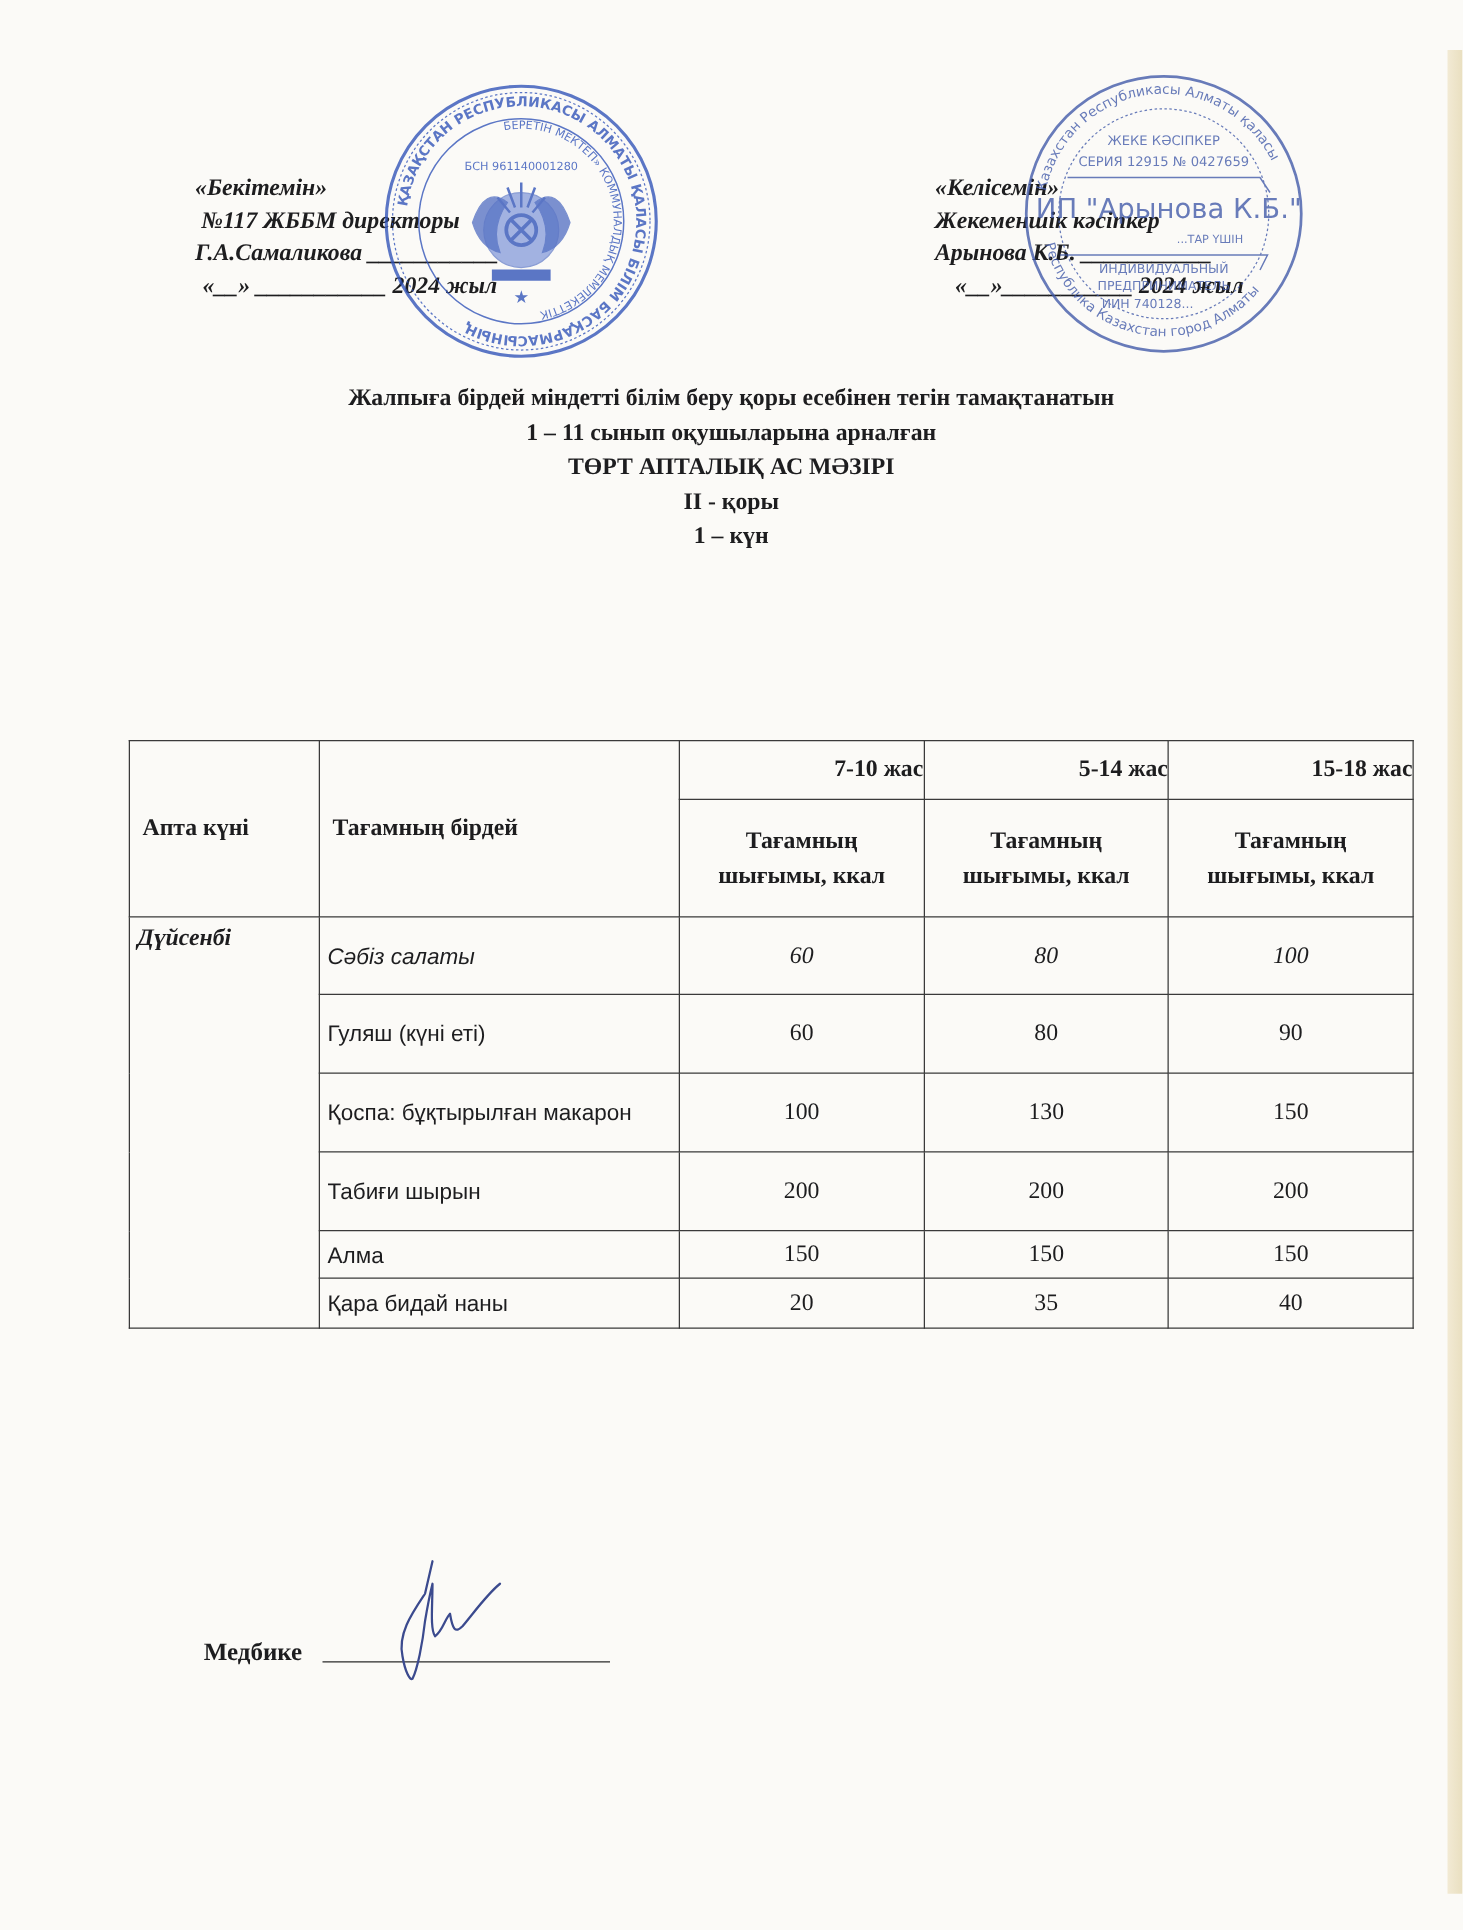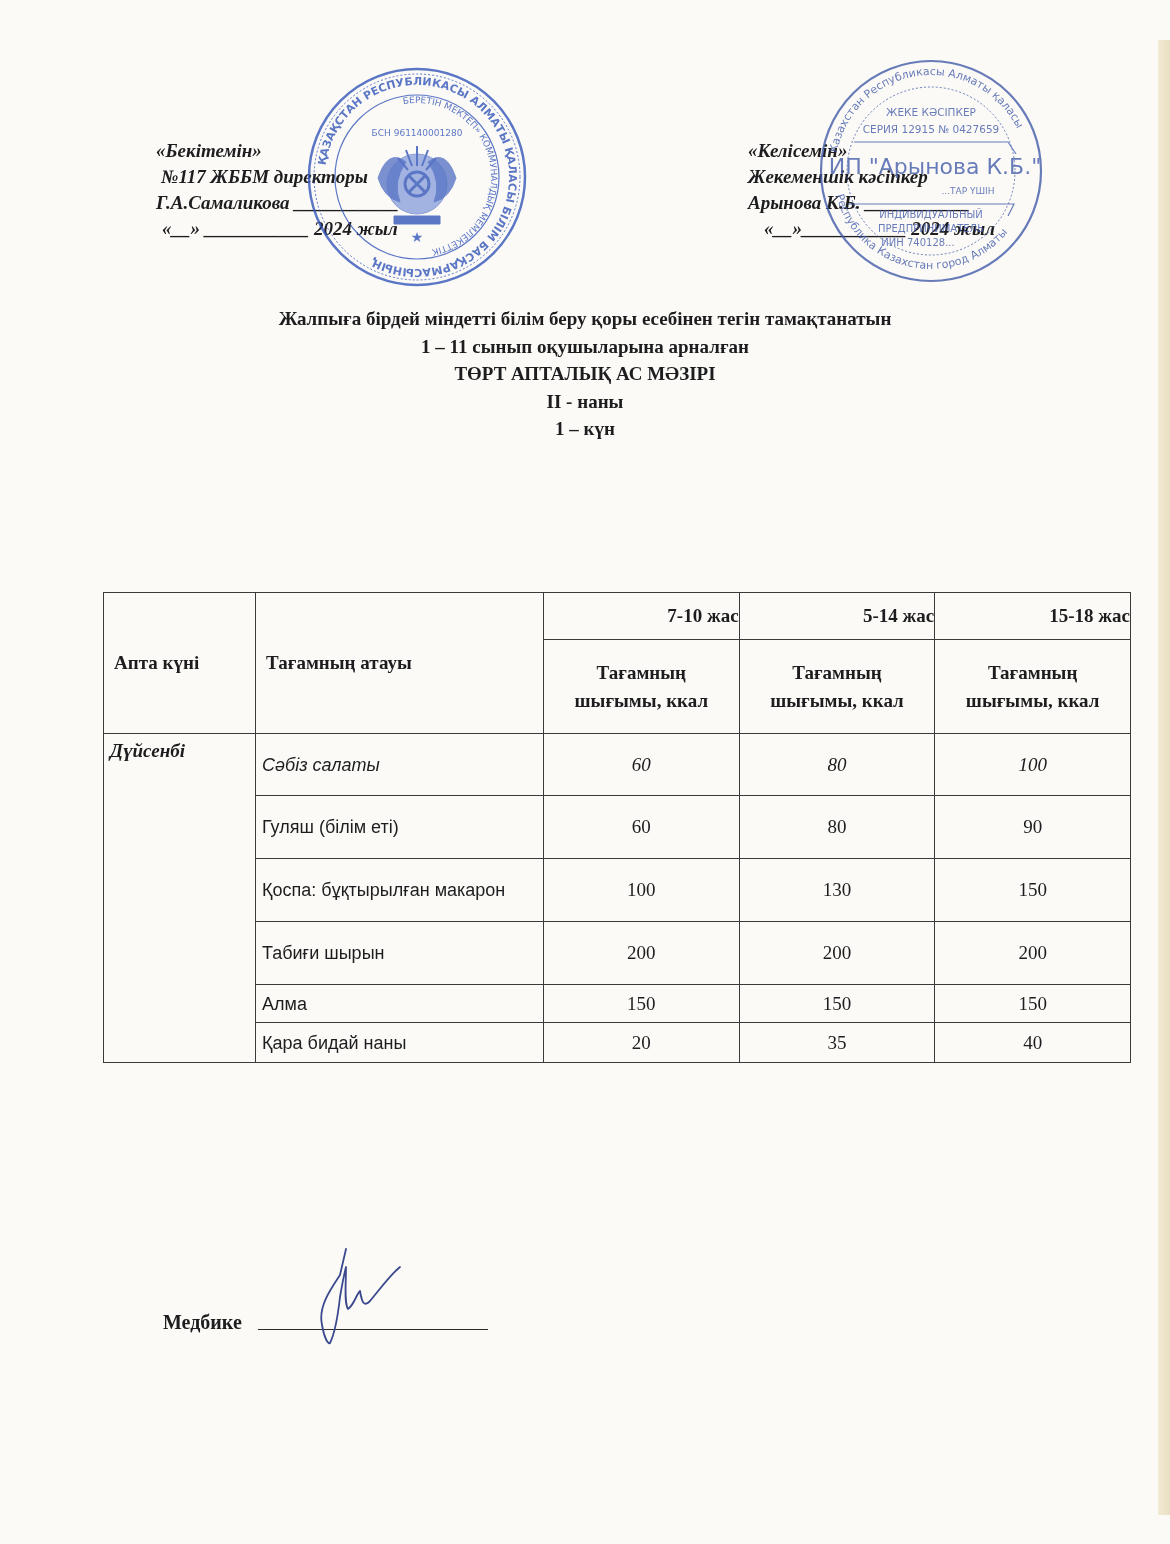--- a/index.html
+++ b/index.html
@@ -127,36 +127,36 @@
     <text x="113" y="160" font-size="10">ИНДИВИДУАЛЬНЫЙ</text>
     <text x="113" y="174" font-size="10">ПРЕДПРИНИМАТЕЛЬ</text>
     <text x="100" y="188" font-size="10">ИИН 740128...</text>
   </g>
 </svg>
 
 <div class="title-block">
   <div>Жалпыға бірдей міндетті білім беру қоры есебінен тегін тамақтанатын</div>
   <div>1 – 11 сынып оқушыларына арналған</div>
   <div>ТӨРТ АПТАЛЫҚ АС МӘЗІРІ</div>
-  <div>ІІ - наны</div>
+  <div>ІІ - қоры</div>
   <div>1 – күн</div>
 </div>
 
 <table class="menu">
   <colgroup>
     <col class="c-day">
       <col class="c-food">
       <col class="c-age">
       <col class="c-age">
       <col class="c-age">
   </colgroup>
   <tbody>
       <tr>
     <th class="hdr-day" rowspan="2">Апта күні</th>
-    <th class="hdr-food" rowspan="2">Тағамның атауы</th>
+    <th class="hdr-food" rowspan="2">Тағамның бірдей</th>
     <th class="hdr-age">7-10 жас</th>
     <th class="hdr-age">5-14 жас</th>
     <th class="hdr-age">15-18 жас</th>
   </tr>
   <tr>
     <th class="hdr-unit">
           <div>Тағамның</div>
           <div>шығымы, ккал</div>
         </th>
     <th class="hdr-unit">
@@ -169,21 +169,21 @@
         </th>
   </tr>
   <tr class="r1">
     <td class="day-cell" rowspan="6">Дүйсенбі</td>
     <td class="food-cell">Сәбіз салаты</td>
     <td class="val-cell">60</td>
     <td class="val-cell">80</td>
     <td class="val-cell">100</td>
   </tr>
   <tr class="r2">
-    <td class="food-cell">Гуляш (білім еті)</td>
+    <td class="food-cell">Гуляш (күні еті)</td>
     <td class="val-cell">60</td>
     <td class="val-cell">80</td>
     <td class="val-cell">90</td>
   </tr>
   <tr class="r3">
     <td class="food-cell">Қоспа: бұқтырылған макарон</td>
     <td class="val-cell">100</td>
     <td class="val-cell">130</td>
     <td class="val-cell">150</td>
   </tr>

